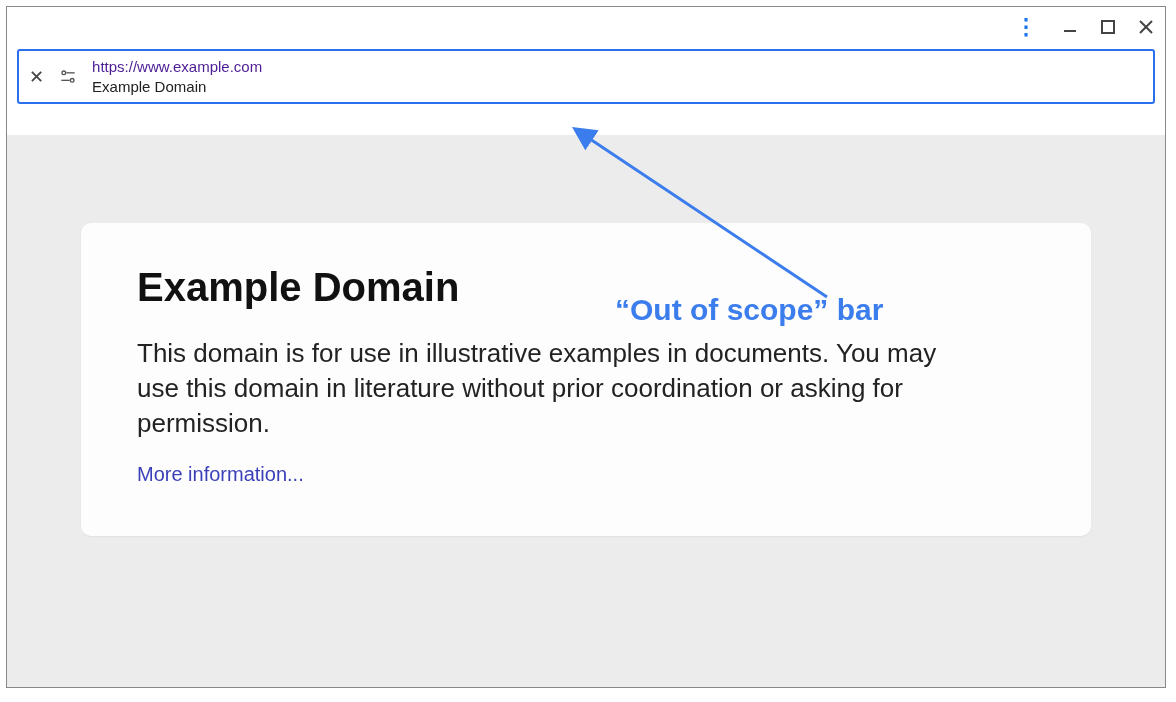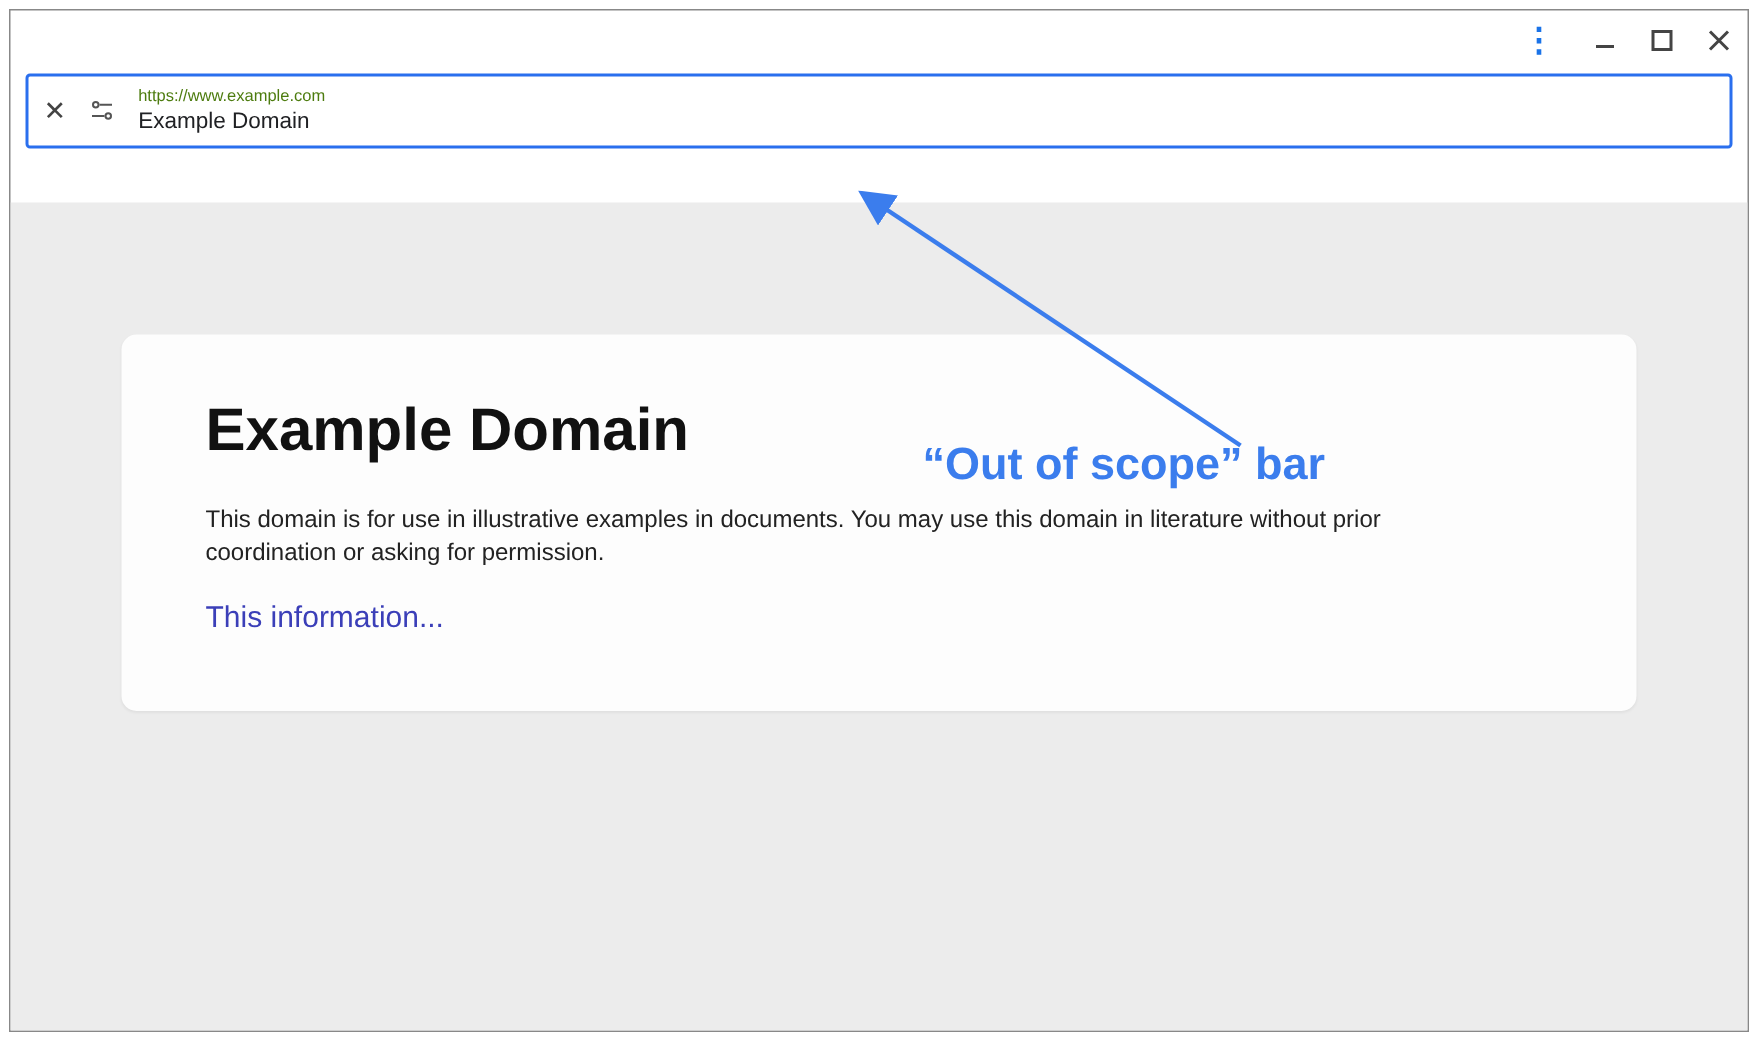--- a/index.html
+++ b/index.html
@@ -45,21 +45,21 @@
     align-items: center;
     padding: 6px 10px;
     gap: 14px;
     background: #fff;
   }
   .address-row .close-x {
     font-size: 18px; color: #444; cursor: pointer; line-height:1;
   }
   .address-row .tune-icon { width:20px; height:20px; color:#555; display:inline-flex; align-items:center; justify-content:center; }
   .address-text { display: flex; flex-direction: column; line-height: 1.3; }
-  .address-text .url { font-size: 11px; color: #4d7c0f; }
+  .address-text .url { font-size: 15px; color: #4c1d95; }
   .address-text .title { font-size: 15px; color: #202124; }
   .content-area {
     position: absolute;
     left: 0; right: 0;
     top: 128px;
     bottom: 0;
     background: #ececec;
     padding: 88px 74px 40px 74px;
   }
   .card {
@@ -68,21 +68,21 @@
     padding: 42px 56px 50px 56px;
     box-shadow: 0 1px 2px rgba(0,0,0,0.05);
   }
   .card h1 {
     font-size: 40px;
     font-weight: 700;
     color: #111;
     margin-bottom: 26px;
   }
   .card p {
-    font-size: 16px;
+    font-size: 26px;
     color: #222;
     line-height: 1.35;
     max-width: 820px;
     margin-bottom: 22px;
   }
   .card a.more {
     font-size: 20px;
     color: #3b3fb8;
     text-decoration: none;
   }
@@ -143,21 +143,21 @@
     <div class="address-text">
       <span class="url">https://www.example.com</span>
       <span class="title">Example Domain</span>
     </div>
   </div>
 
   <div class="content-area">
     <div class="card">
       <h1>Example Domain</h1>
       <p>This domain is for use in illustrative examples in documents. You may use this domain in literature without prior coordination or asking for permission.</p>
-      <a href="#" class="more">This information...</a>
+      <a href="#" class="more">More information...</a>
     </div>
   </div>
 
   <svg class="annotation-arrow" viewBox="0 0 300 200">
     <defs>
       <marker id="arrowhead" markerWidth="8" markerHeight="8" refX="2" refY="4" orient="auto">
         <polygon points="0 0, 8 4, 0 8" fill="#3b7ded"></polygon>
       </marker>
     </defs>
     <line x1="260" y1="170" x2="20" y2="10" stroke="#3b7ded" stroke-width="3" marker-end="url(#arrowhead)"></line>

